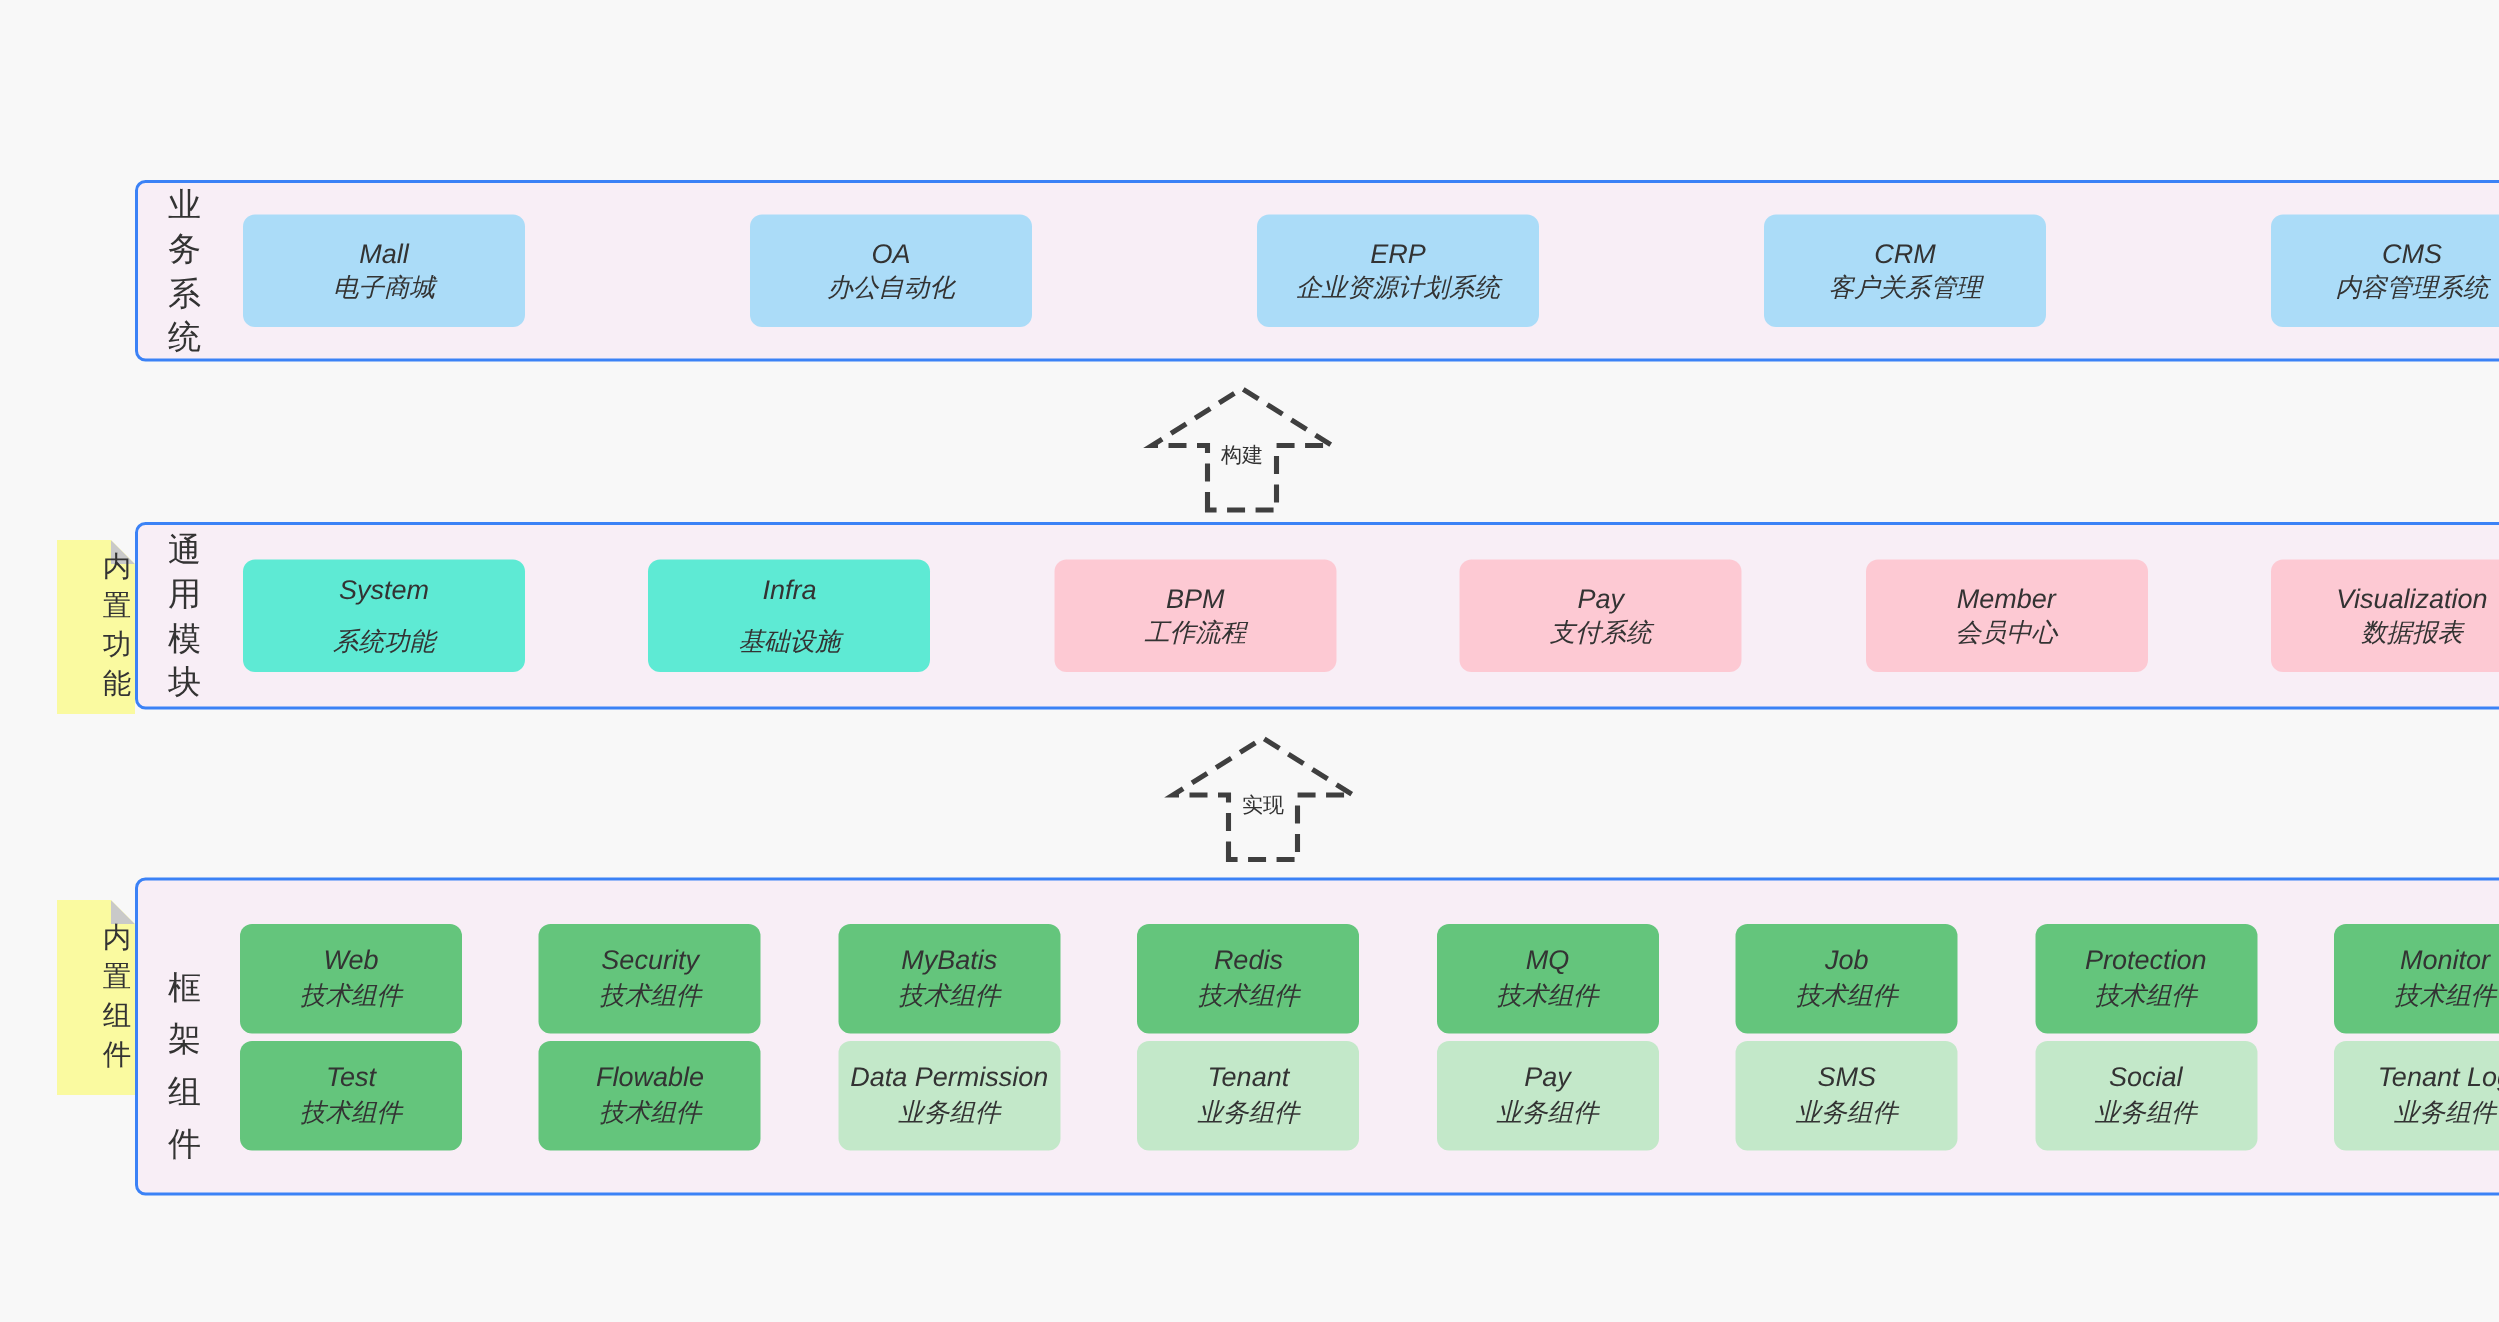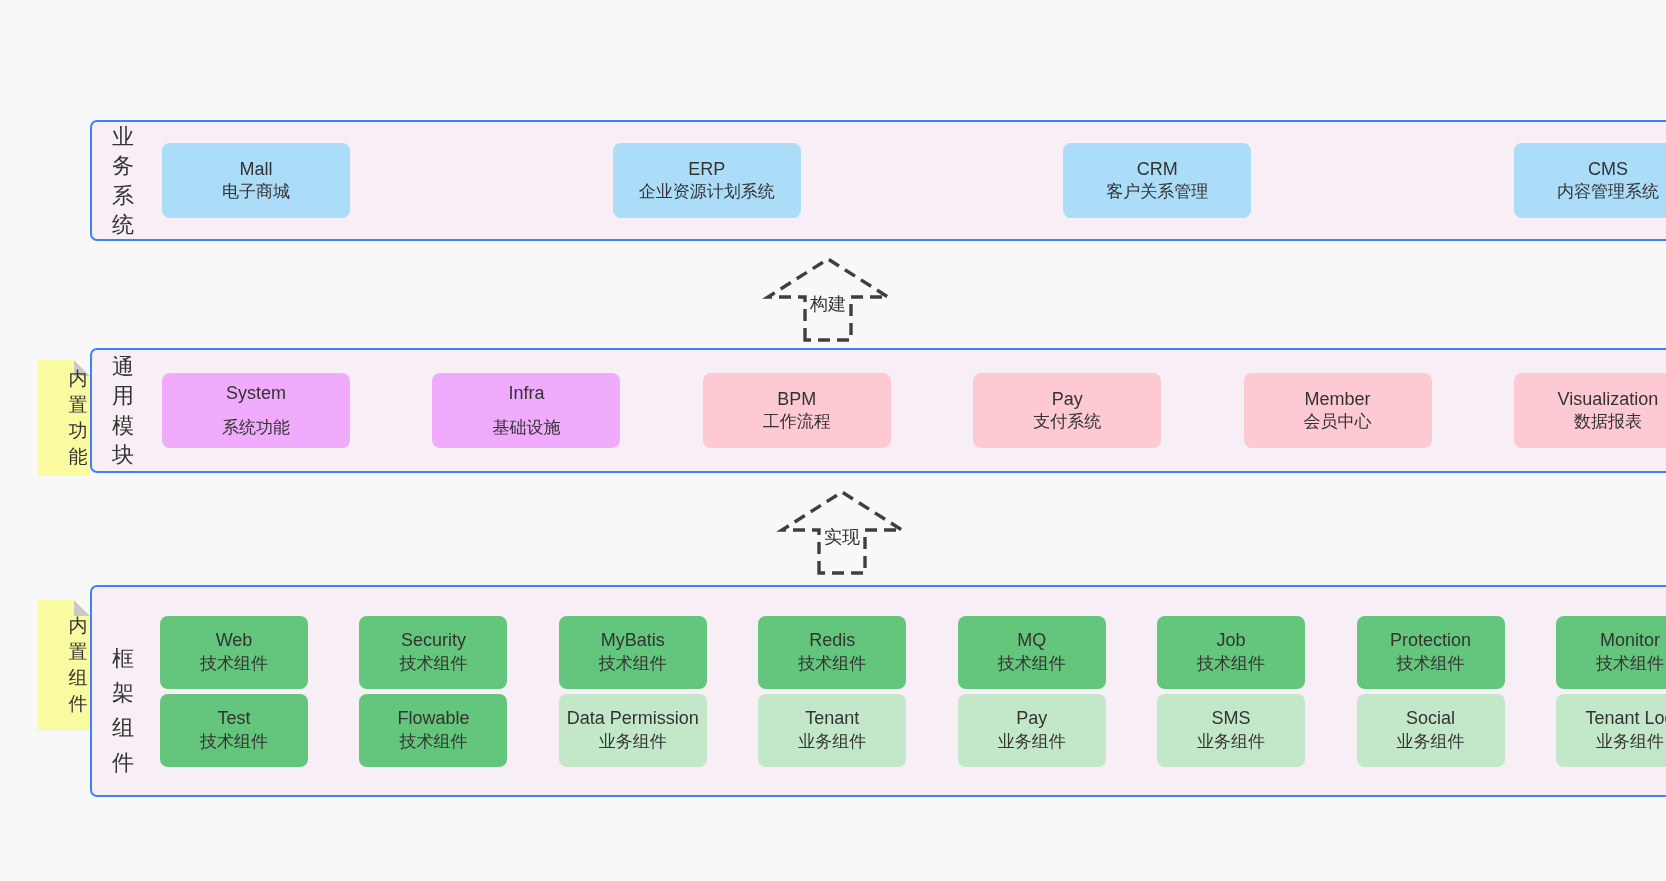--- a/index.html
+++ b/index.html
@@ -27,26 +27,26 @@
   .boxes-area{
     flex:1;display:flex;justify-content:space-between;
     align-items:center;padding:0 20px 0 22px;
   }
   .boxes-col{flex:1;display:flex;flex-direction:column;gap:5px;padding:0 18px 0 20px;}
   .boxes-row8{display:flex;justify-content:space-between;align-items:center;}
   
   .box{
     border-radius:8px;display:flex;flex-direction:column;
     justify-content:center;align-items:center;text-align:center;
-    box-sizing:border-box;padding:4px 0;
+    box-sizing:border-box;padding:4px 0;font-style:italic;
   }
   .box-w{width:188px;height:75px;}
   .box-n{width:148px;height:73px;}
   .blue{background:#abdcf8;}
-  .red{background:#f0abfc;gap:12px;}
+  .red{background:#5eead4;gap:12px;}
   .pink{background:#fdc9d3;}
   .green{background:#64c57c;}
   .lightgreen{background:#c3e8c9;}
   .box-name{font-size:18px;line-height:1.3;}
   .box-desc{font-size:17px;line-height:1.3;}
   
   .sticky{
     position:absolute;left:38px;width:52px;background:#fafaa0;
     box-sizing:border-box;display:flex;align-items:center;justify-content:center;
     clip-path:polygon(0 0,calc(100% - 16px) 0,100% 16px,100% 100%,0 100%);
@@ -62,32 +62,36 @@
     font-size:19px;line-height:1.38;text-align:center;width:24px;
     word-break:break-all;position:relative;z-index:1;margin-left:28px;
   }
   
   .arrow{position:absolute;width:140px;height:90px;}
   .arrow-1{left:758px;top:253px;}
   .arrow-2{left:772px;top:486px;}
   .arrow svg{position:absolute;inset:0;width:100%;height:100%;}
   .arrow-label{
     position:absolute;left:50%;top:57%;transform:translate(-50%,-50%);
-    background:#f8f8f8;padding:1px 3px;font-size:18px;white-space:nowrap;
+    background:#f8f8f8;padding:1px 3px;font-size:14px;white-space:nowrap;
   }
 </style>
 </head>
 <body>
 
 <div class="layer layer-1">
   <div class="side-label">业务系统</div>
   <div class="boxes-area">
     <div class="box box-w blue">
       <div class="box-name">Mall</div>
       <div class="box-desc">电子商城</div>
+    </div>
+    <div class="box box-w blue">
+      <div class="box-name">OA</div>
+      <div class="box-desc">办公自动化</div>
     </div>
     <div class="box box-w blue">
       <div class="box-name">ERP</div>
       <div class="box-desc">企业资源计划系统</div>
     </div>
     <div class="box box-w blue">
       <div class="box-name">CRM</div>
       <div class="box-desc">客户关系管理</div>
     </div>
     <div class="box box-w blue">

